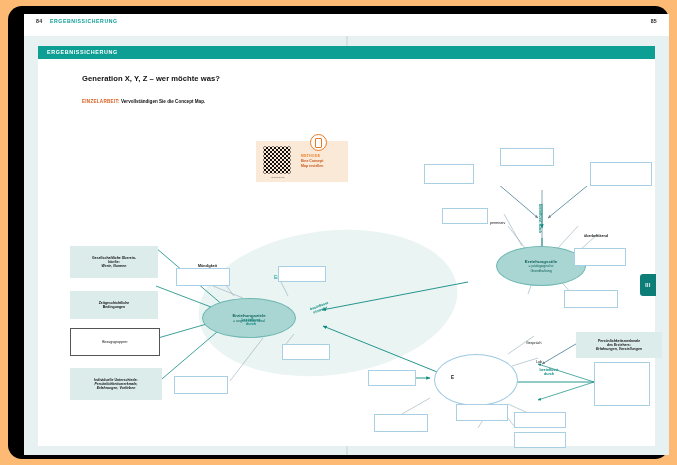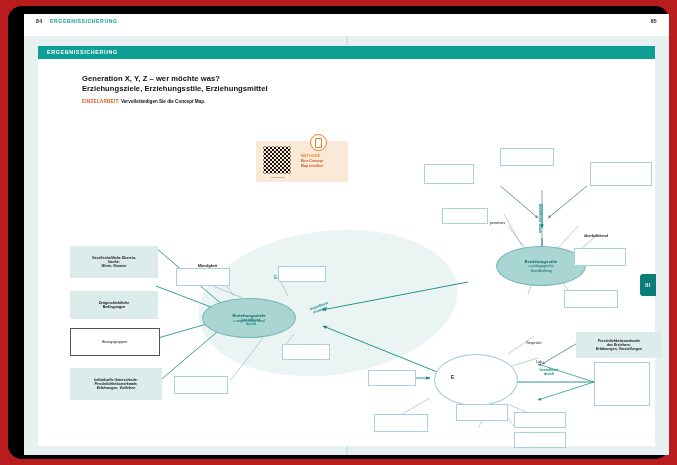--- a/index.html
+++ b/index.html
@@ -1,17 +1,17 @@
 <!DOCTYPE html>
 <html><head>
 <meta charset="utf-8">
 <style>
   html,body{margin:0;padding:0;background:#000;}
   body{width:677px;height:465px;overflow:hidden;font-family:"Liberation Sans",sans-serif;}
-  #screen{position:relative;width:677px;height:465px;background:#b91c1c;}
+  #screen{position:relative;width:677px;height:465px;background:#fdba74;}
 
   
   #device{position:absolute;left:8px;top:6px;width:661px;height:453px;background:#000;border-radius:14px;}
   #spread{position:absolute;left:16px;top:8px;width:645px;height:441px;background:#ffffff;overflow:hidden;}
 
   
   #runhead{position:absolute;left:0;top:0;width:645px;height:22px;background:#ffffff;}
   .folio{position:absolute;top:4px;font-size:5.2px;font-weight:bold;color:#0d7d77;letter-spacing:.3px;}
   #folio-left{left:12px;color:#1b1b1b;}
   #runtitle{position:absolute;left:26px;top:4px;font-size:5.2px;font-weight:bold;color:#0d9e94;letter-spacing:.55px;}
@@ -92,21 +92,20 @@
       <div id="pagebody">
         <div id="gutter"></div>
 
         <div id="sheet">
           <div id="sheet-band">
             <div id="band-label">ERGEBNISSICHERUNG</div>
           </div>
 
           <div id="title-block">
             <div class="ttl">Generation X, Y, Z – wer möchte was?</div>
-            <div class="ttl">Erziehungsziele, Erziehungsstile, Erziehungsmittel</div>
           </div>
 
           <div id="task-line">
             <span id="task-tag">EINZELARBEIT:</span><span> Vervollständigen Sie die Concept Map.</span>
           </div>
 
           <div id="method-box">
             <div id="m-kicker" style="position:absolute;left:45px;top:13px;">METHODE</div>
             <div id="m-line1" style="position:absolute;left:45px;top:18px;">Eine Concept</div>
             <div id="m-line2" style="position:absolute;left:45px;top:22.6px;">Map erstellen</div>

